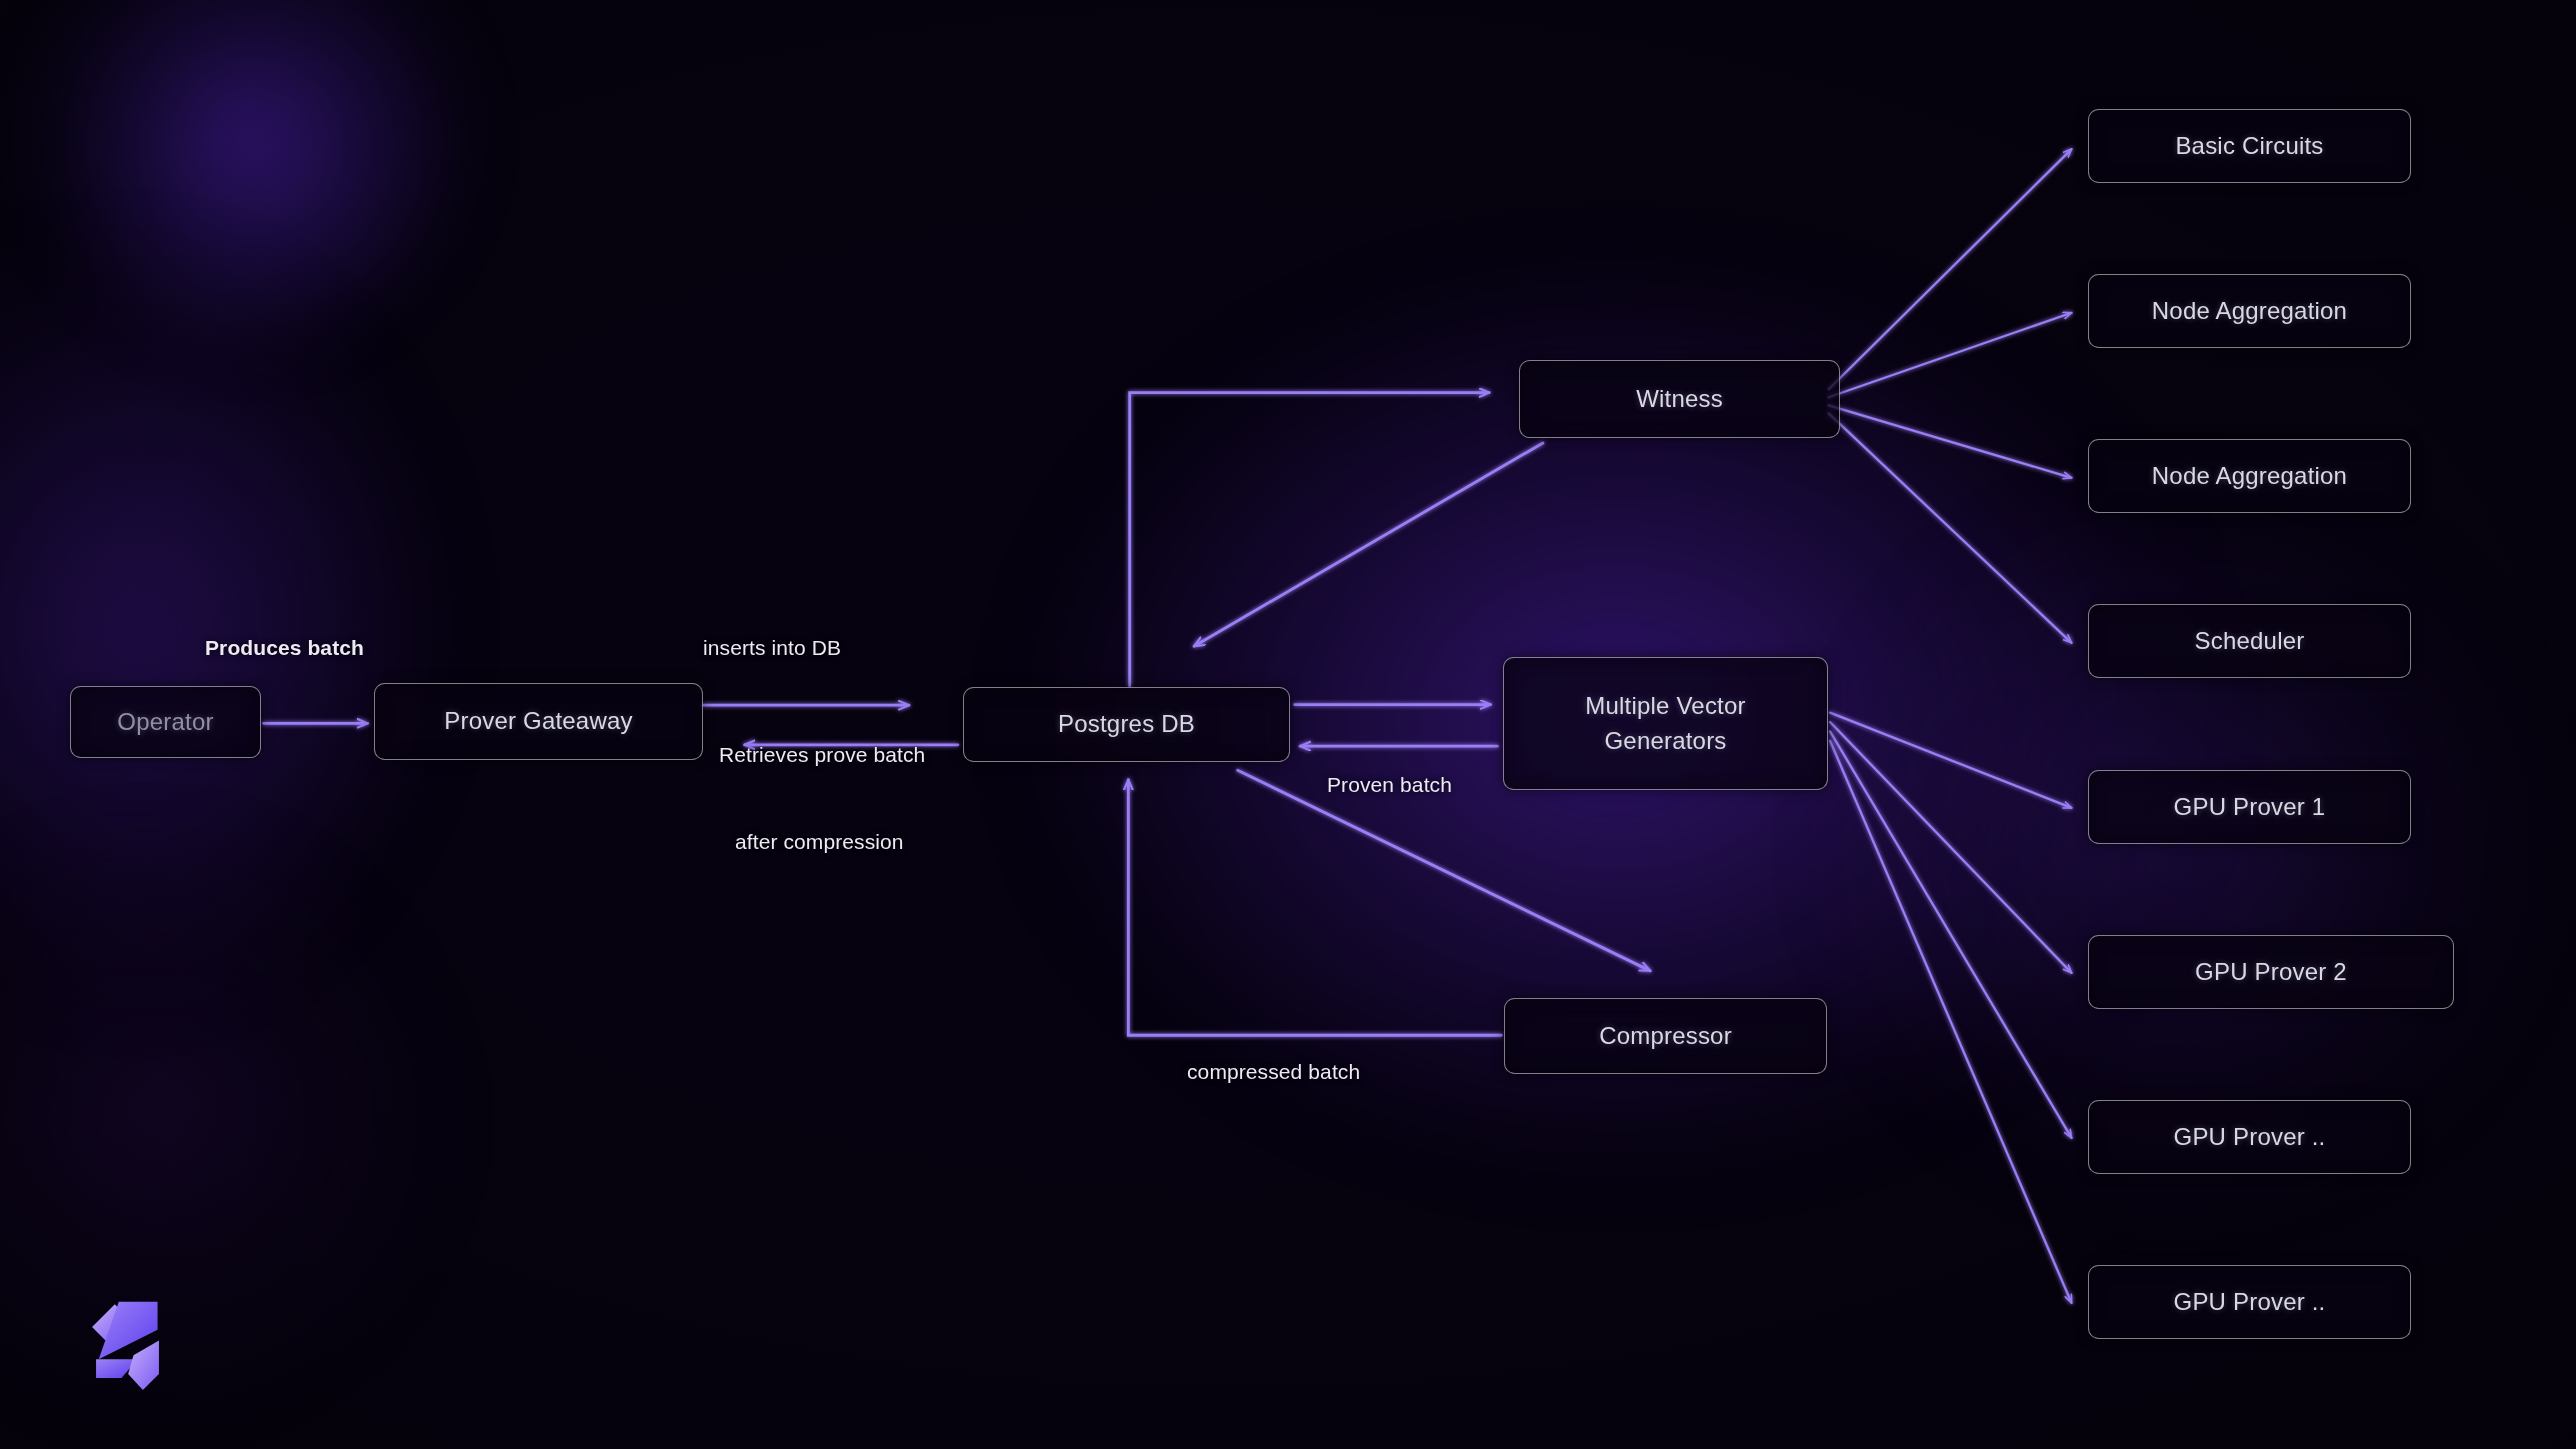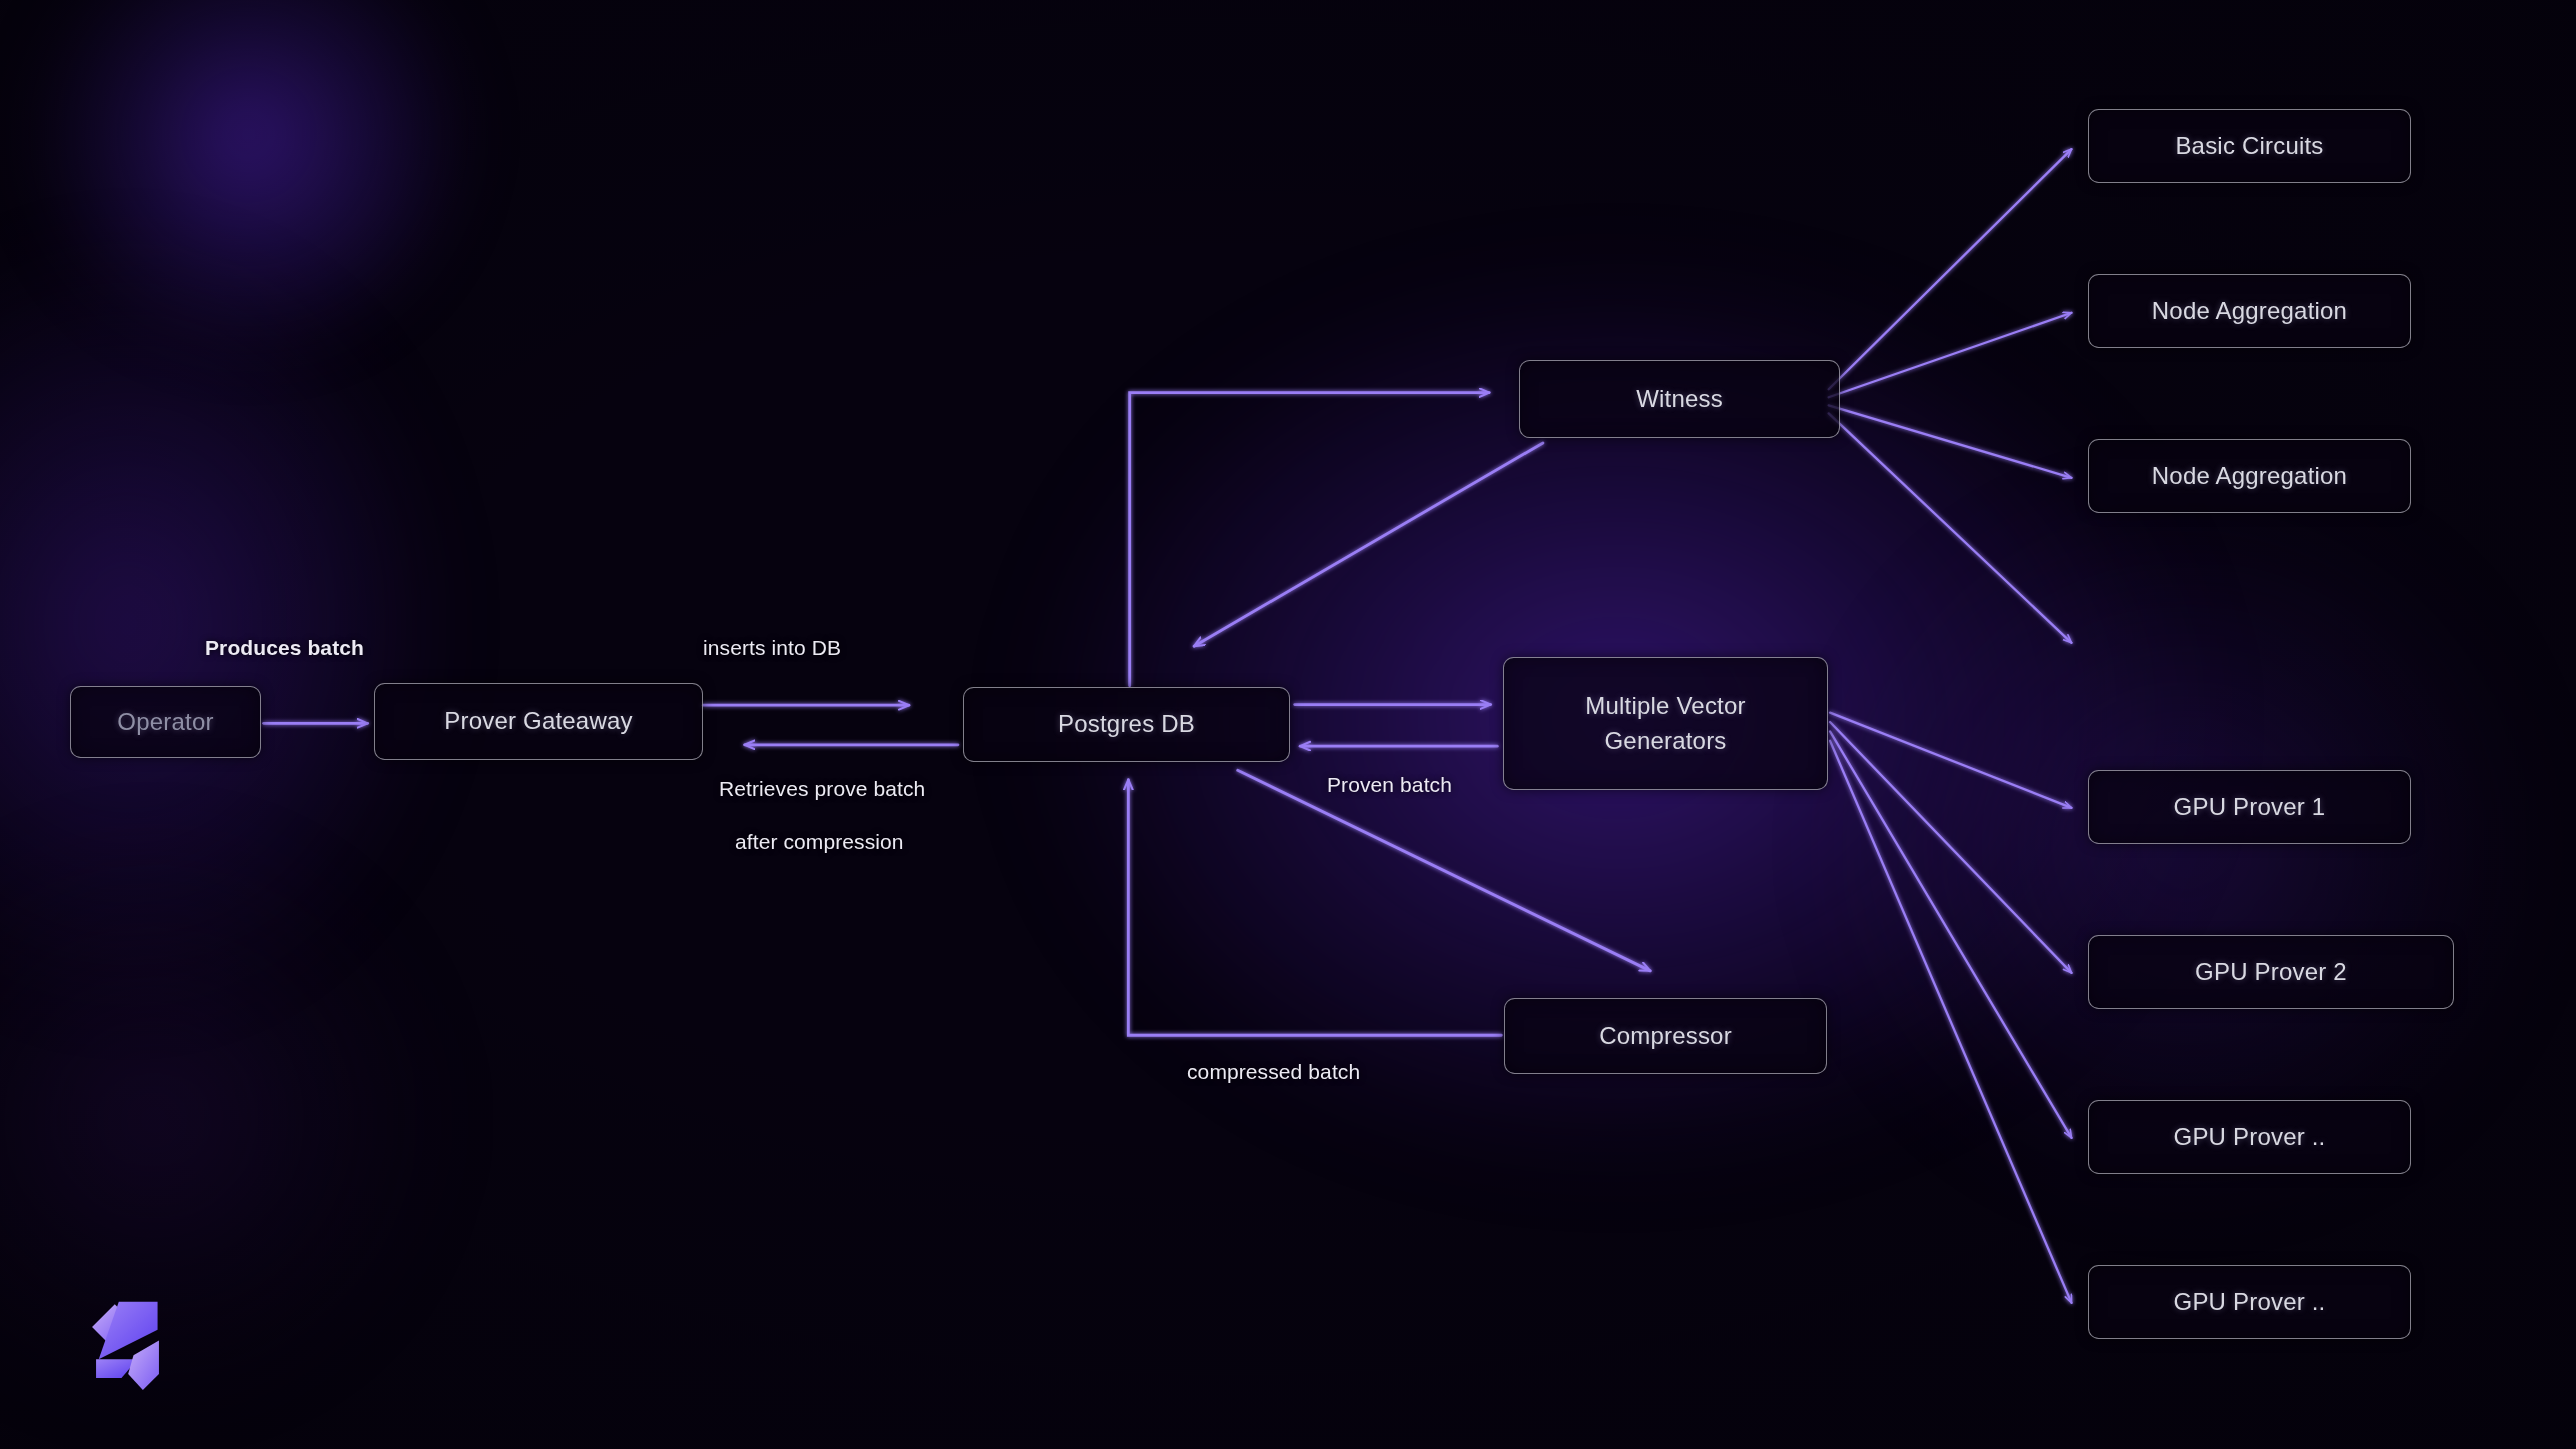--- a/index.html
+++ b/index.html
@@ -143,21 +143,21 @@
       <path d="M2728,1076 L3088,1450" marker-end="url(#ah)"></path>
       <path d="M2728,1090 L3088,1696" marker-end="url(#ah)"></path>
       <path d="M2728,1104 L3088,1942" marker-end="url(#ah)"></path>
     </g>
   </svg>
 
   <div class="edgelabel" style="left:205px; top:636px;font-weight:bold;">Produces batch</div>
 
   <div class="edgelabel" style="left:703px; top:636px;">inserts into DB</div>
 
-  <div class="edgelabel" style="left:719px; top:777px;">Retrieves prove batch</div>
+  <div class="edgelabel" style="left:719px; top:743px;">Retrieves prove batch</div>
 
   <div class="edgelabel" style="left:735px; top:830px;">after compression</div>
 
   <div class="edgelabel" style="left:1327px; top:773px;text-align:right;">Proven batch</div>
 
   <div class="edgelabel" style="left:1187px; top:1060px;">compressed batch</div>
 
   <div class="node dim" style="left:70px; top:686px; width:191px; height:72px;">
     <span>Operator</span>
   </div>
@@ -184,20 +184,23 @@
   </div>
 
   <div class="node" style="left:2088px; top:109px; width:323px; height:74px;">
     <span>Basic Circuits</span>
   </div>
   <div class="node" style="left:2088px; top:274px; width:323px; height:74px;">
     <span>Node Aggregation</span>
   </div>
   <div class="node" style="left:2088px; top:439px; width:323px; height:74px;">
     <span>Node Aggregation</span>
+  </div>
+  <div class="node" style="left:2088px; top:604px; width:323px; height:74px;">
+    <span>Scheduler</span>
   </div>
 
   <div class="node" style="left:2088px; top:770px; width:323px; height:74px;">
     <span>GPU Prover 1</span>
   </div>
   <div class="node" style="left:2088px; top:935px; width:366px; height:74px;">
     <span>GPU Prover 2</span>
   </div>
   <div class="node" style="left:2088px; top:1100px; width:323px; height:74px;">
     <span>GPU Prover ..</span>

